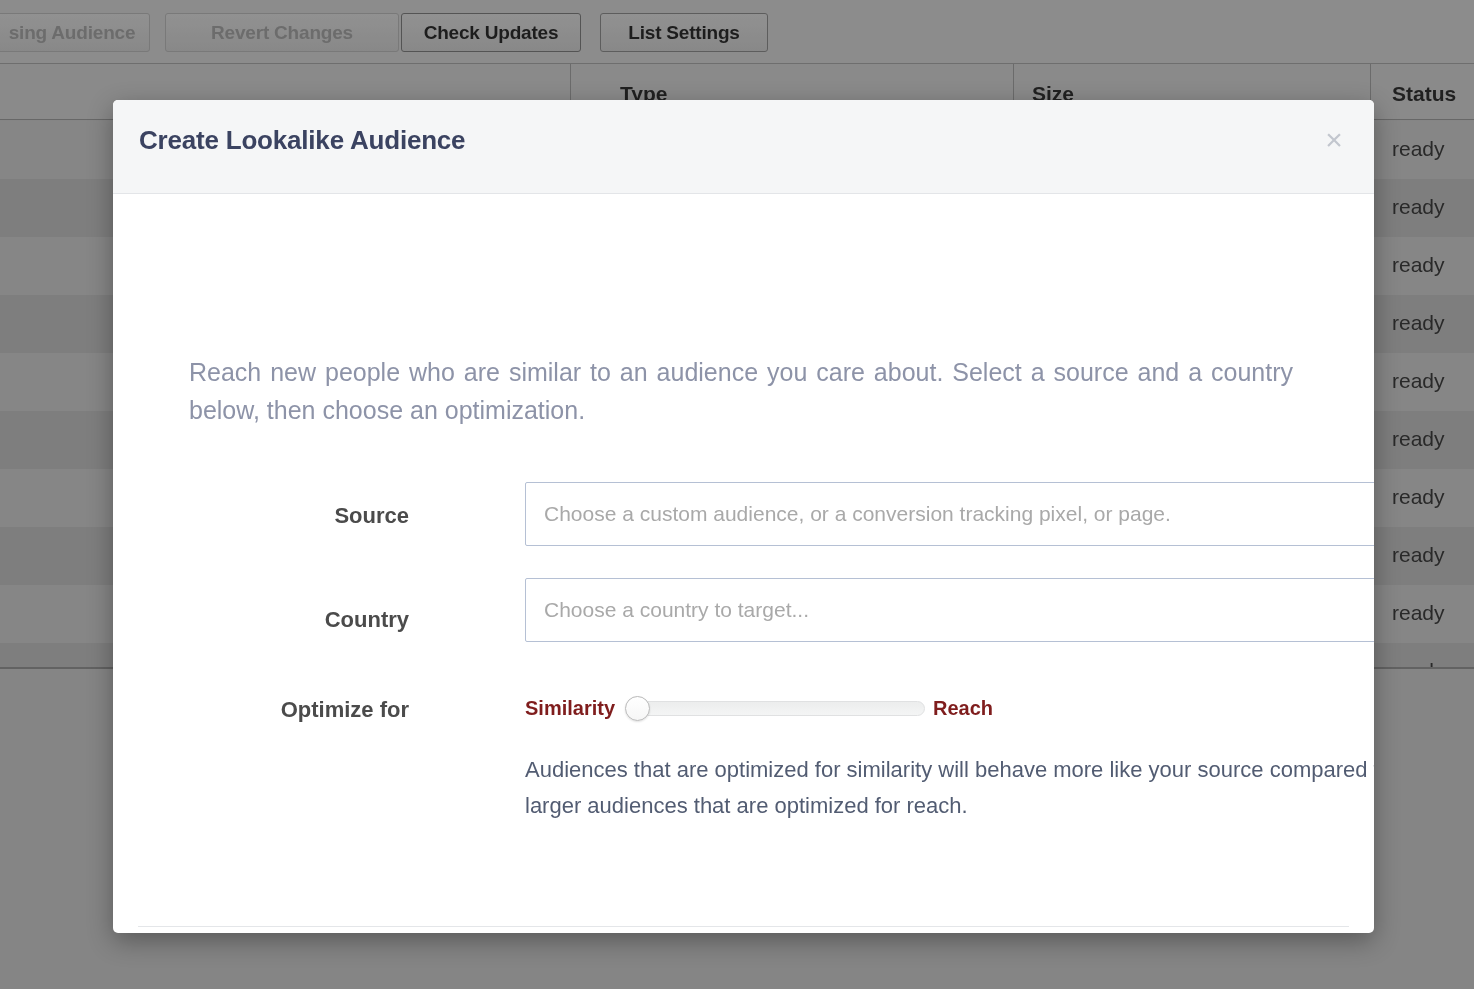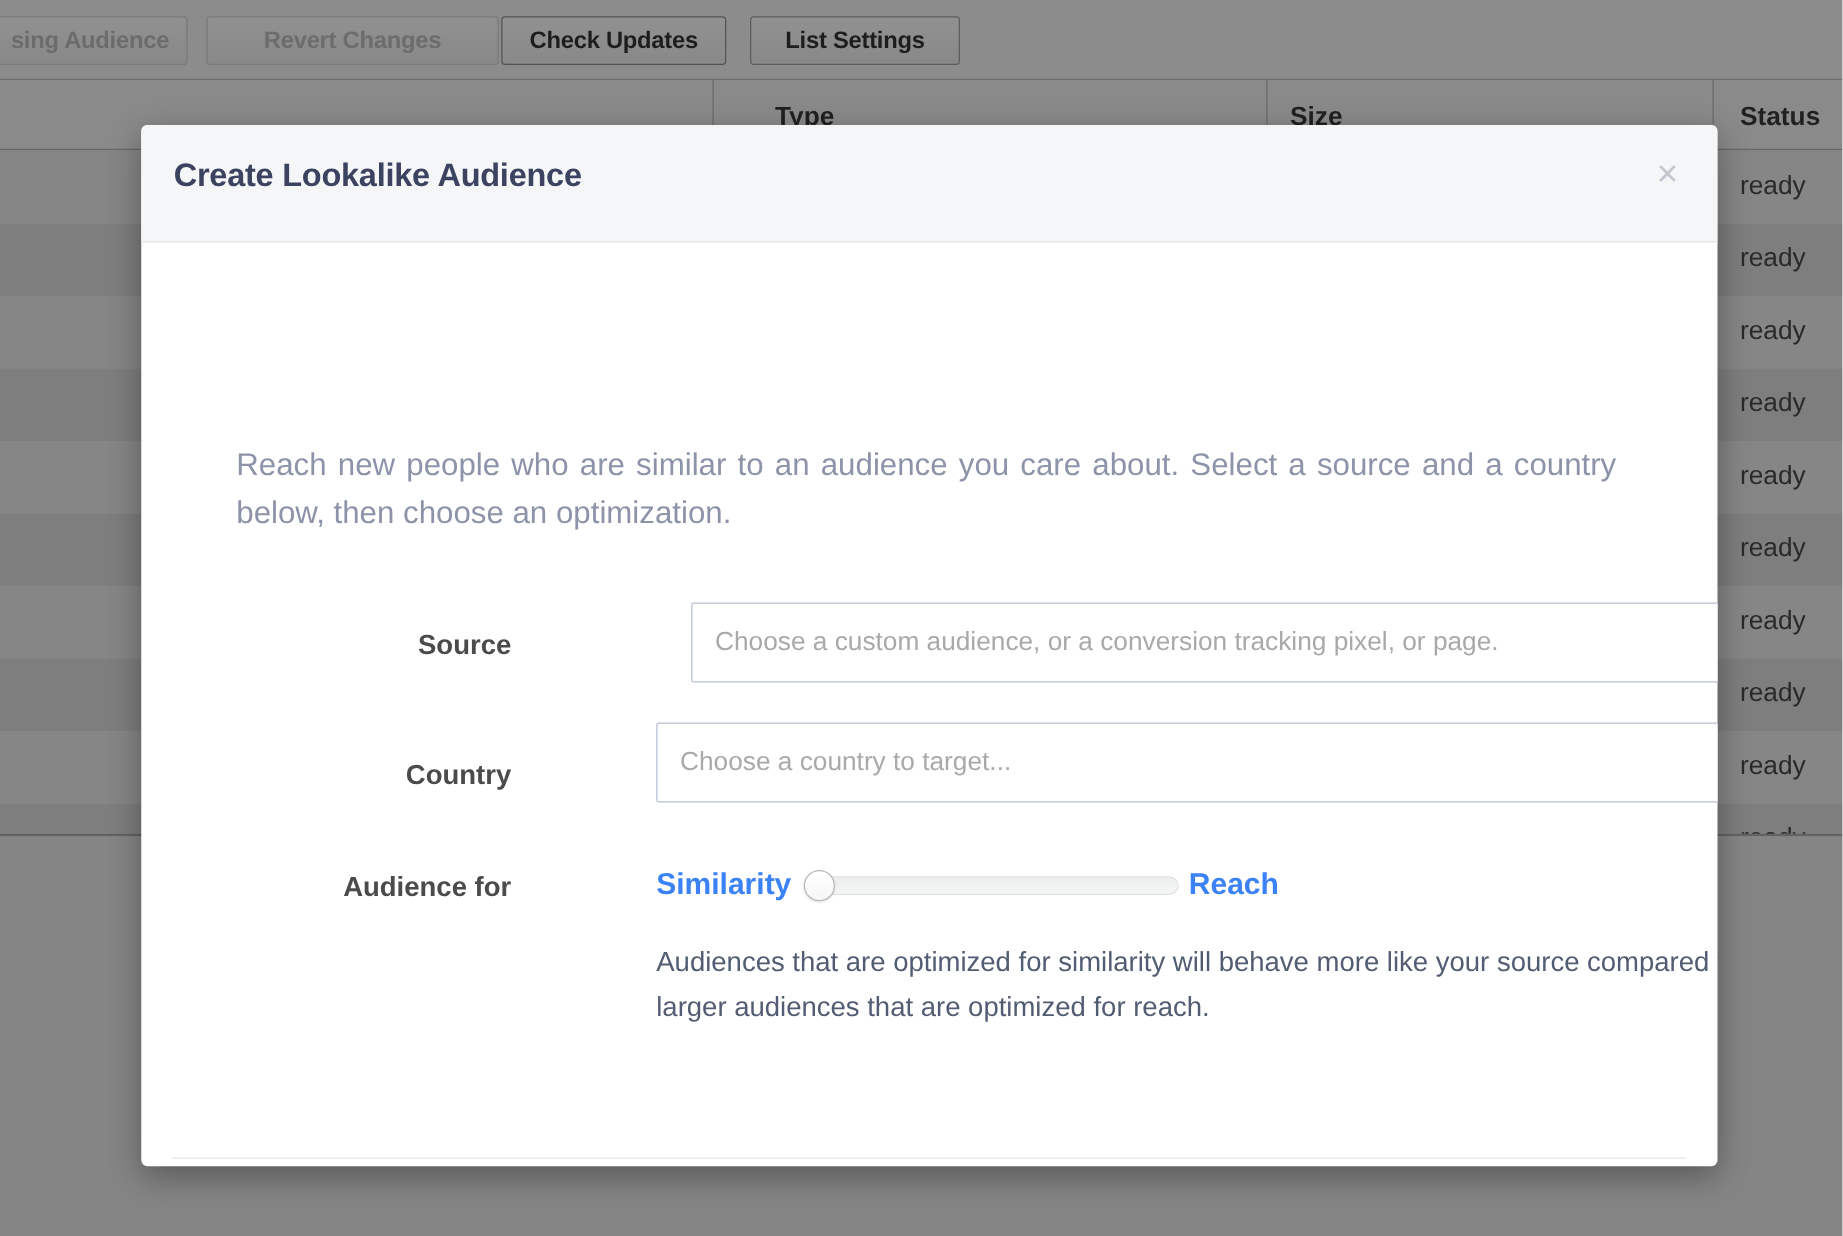--- a/index.html
+++ b/index.html
@@ -207,38 +207,38 @@
     border-radius: 2px;
     font-family: "Liberation Sans", sans-serif;
     font-size: 21px;
     color: #3b3b3b;
     padding: 0 18px;
     outline: none;
   }
   .field-input::placeholder { color: #a9a9a9; }
 
   #source-label  { left: -44px; top: 309px; }
-  #source-input  { left: 412px; top: 288px; width: 880px; height: 64px; margin-left: 28px; }
+  #source-input  { left: 412px; top: 288px; width: 880px; height: 64px; }
   #country-label { left: -44px; top: 413px; }
   #country-input { left: 412px; top: 384px; width: 880px; height: 64px; }
 
   #optimize-label { left: -44px; top: 503px; }
 
   .slider-row {
     position: absolute;
     left: 412px;
     top: 494px;
     display: flex;
     align-items: center;
     height: 40px;
   }
   .slider-end {
-    font-size: 24px;
+    font-size: 20px;
     font-weight: bold;
-    color: #3b82f6;
+    color: #7f1d1d;
     white-space: nowrap;
   }
   .slider-track-wrap {
     position: relative;
     width: 300px;
     height: 30px;
     margin: 0 8px 0 10px;
     display: flex;
     align-items: center;
   }
@@ -372,21 +372,21 @@
     <div class="modal-body">
 
       <div class="intro">Reach new people who are similar to an audience you care about. Select a source and a country below, then choose an optimization.</div>
 
       <div class="field-label" id="source-label">Source</div>
       <input class="field-input" id="source-input" type="text" placeholder="Choose a custom audience, or a conversion tracking pixel, or page." style="">
 
       <div class="field-label" id="country-label">Country</div>
       <input class="field-input" id="country-input" type="text" placeholder="Choose a country to target..." style="">
 
-      <div class="field-label" id="optimize-label">Audience for</div>
+      <div class="field-label" id="optimize-label">Optimize for</div>
 
       <div class="slider-row">
         <span class="slider-end">Similarity</span>
         <div class="slider-track-wrap">
           <div class="slider-track"></div>
           <div class="slider-handle"></div>
         </div>
         <span class="slider-end">Reach</span>
       </div>
 

